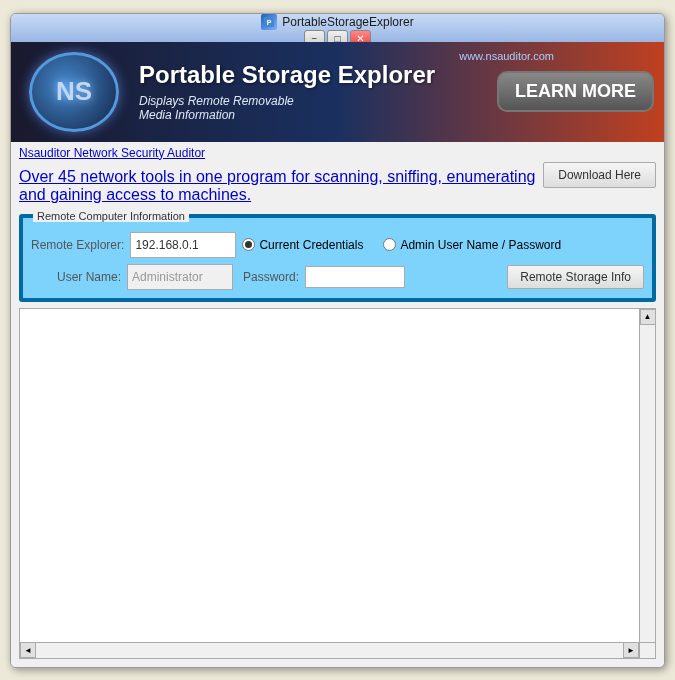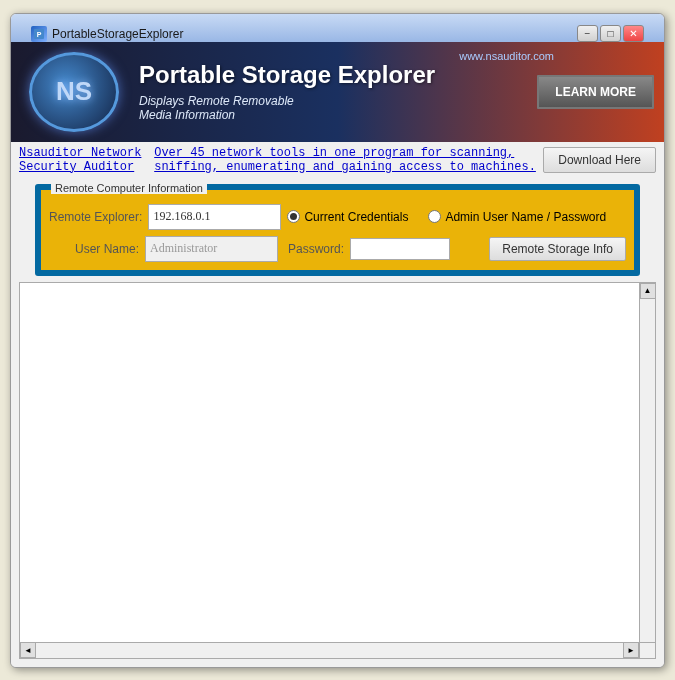--- a/index.html
+++ b/index.html
@@ -25,25 +25,26 @@
       display: flex;
       flex-direction: column;
       overflow: hidden;
     }
 
     
     .title-bar {
       background: linear-gradient(to bottom, #c8daf5, #99b7e5);
       height: 28px;
       display: flex;
-      align-items: flex-end;
+      align-items: center;
       justify-content: space-between;
-      padding: 0 20px;
+      padding: 0 12px;
       border-radius: 5px 5px 0 0;
       flex-shrink: 0;
+      flex-direction: column;
     }
     .title-bar-left {
       display: flex;
       align-items: center;
       gap: 5px;
     }
     .title-bar-icon {
       width: 16px;
       height: 16px;
       background: linear-gradient(135deg, #2060c0, #80b0ff);
@@ -153,74 +154,73 @@
       color: #aaccff;
       position: absolute;
       top: 8px;
       right: 110px;
     }
     .learn-more-btn {
       background: linear-gradient(to bottom, #888, #555);
       color: white;
       border: 2px solid #777;
       padding: 8px 16px;
-      font-size: 12px;
+      font-size: 18px;
       font-weight: bold;
       cursor: pointer;
-      border-radius: 1px;
+      border-radius: 10px;
       margin-right: 10px;
       white-space: nowrap;
     }
 
     
     .link-row {
       display: flex;
       align-items: center;
       justify-content: space-between;
       padding: 4px 8px;
       background: #f0f0f0;
       flex-shrink: 0;
     }
     .link-left {
       display: flex;
-      flex-direction: row;
+      flex-direction: column;
       gap: 8px;
-      font-family: Liberation Mono, monospace;
     }
     .link-primary {
       color: #0000cc;
       text-decoration: underline;
       font-size: 12px;
       cursor: pointer;
     }
     .link-secondary {
       color: #0000cc;
       text-decoration: underline;
-      font-size: 12px;
+      font-size: 16px;
       cursor: pointer;
     }
     .download-here-btn {
       background: linear-gradient(to bottom, #f5f5f5, #ddd);
       border: 1px solid #aaa;
       padding: 5px 14px;
       font-size: 12px;
       cursor: pointer;
       border-radius: 2px;
       color: #333;
       white-space: nowrap;
     }
 
     
     .group-box {
-      margin: 6px 24px;
-      border: 6px solid #0369a1;
+      margin: 6px 8px;
+      border: 4px solid #0369a1;
       border-radius: 3px;
       position: relative;
       padding: 14px 8px 8px 8px;
-      background: #eab308;
+      background: #7dd3fc;
       flex-shrink: 0;
     }
     .group-box-label {
       position: absolute;
       top: -8px;
       left: 10px;
       background: #f0f0f0;
       padding: 0 4px;
       font-size: 11px;
       color: #333;
@@ -237,23 +237,22 @@
       color: #555;
       min-width: 90px;
       text-align: right;
     }
     .field-input {
       border: 1px solid #aaa;
       background: white;
       padding: 12px 4px;
       font-size: 12px;
       height: 22px;
-      width: 133px;
+      width: 106px;
       color: #333;
-      font-family: Liberation Serif, serif;
     }
     .field-input:disabled {
       background: #f0f0f0;
       color: #999;
     }
     .radio-group {
       display: flex;
       align-items: center;
       gap: 20px;
       flex: 1;

